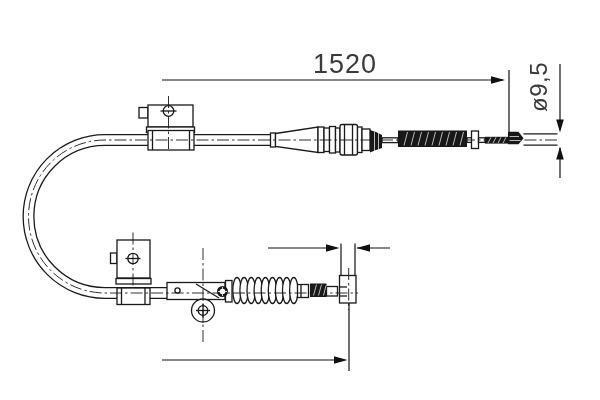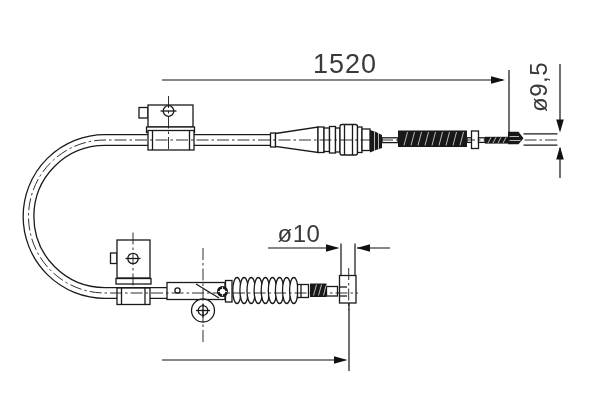--- a/index.html
+++ b/index.html
@@ -168,16 +168,15 @@
 
     <g stroke="#111111" stroke-width="1.2">
       <line x1="162" y1="360" x2="345" y2="360"></line>
       <polygon points="347.5,360 334,356.2 334,363.8" fill="#111111" stroke="none"></polygon>
       <line x1="349" y1="303" x2="349" y2="371"></line>
     </g>
   </g>
 </svg>
 
 <div class="dim-label lbl-1520">1520</div>
-<div class="dim-label lbl-dia10">ø10</div>
 <div class="dim-label lbl-dia95">ø9,5</div>
 
 </div>
 
 </body></html>

